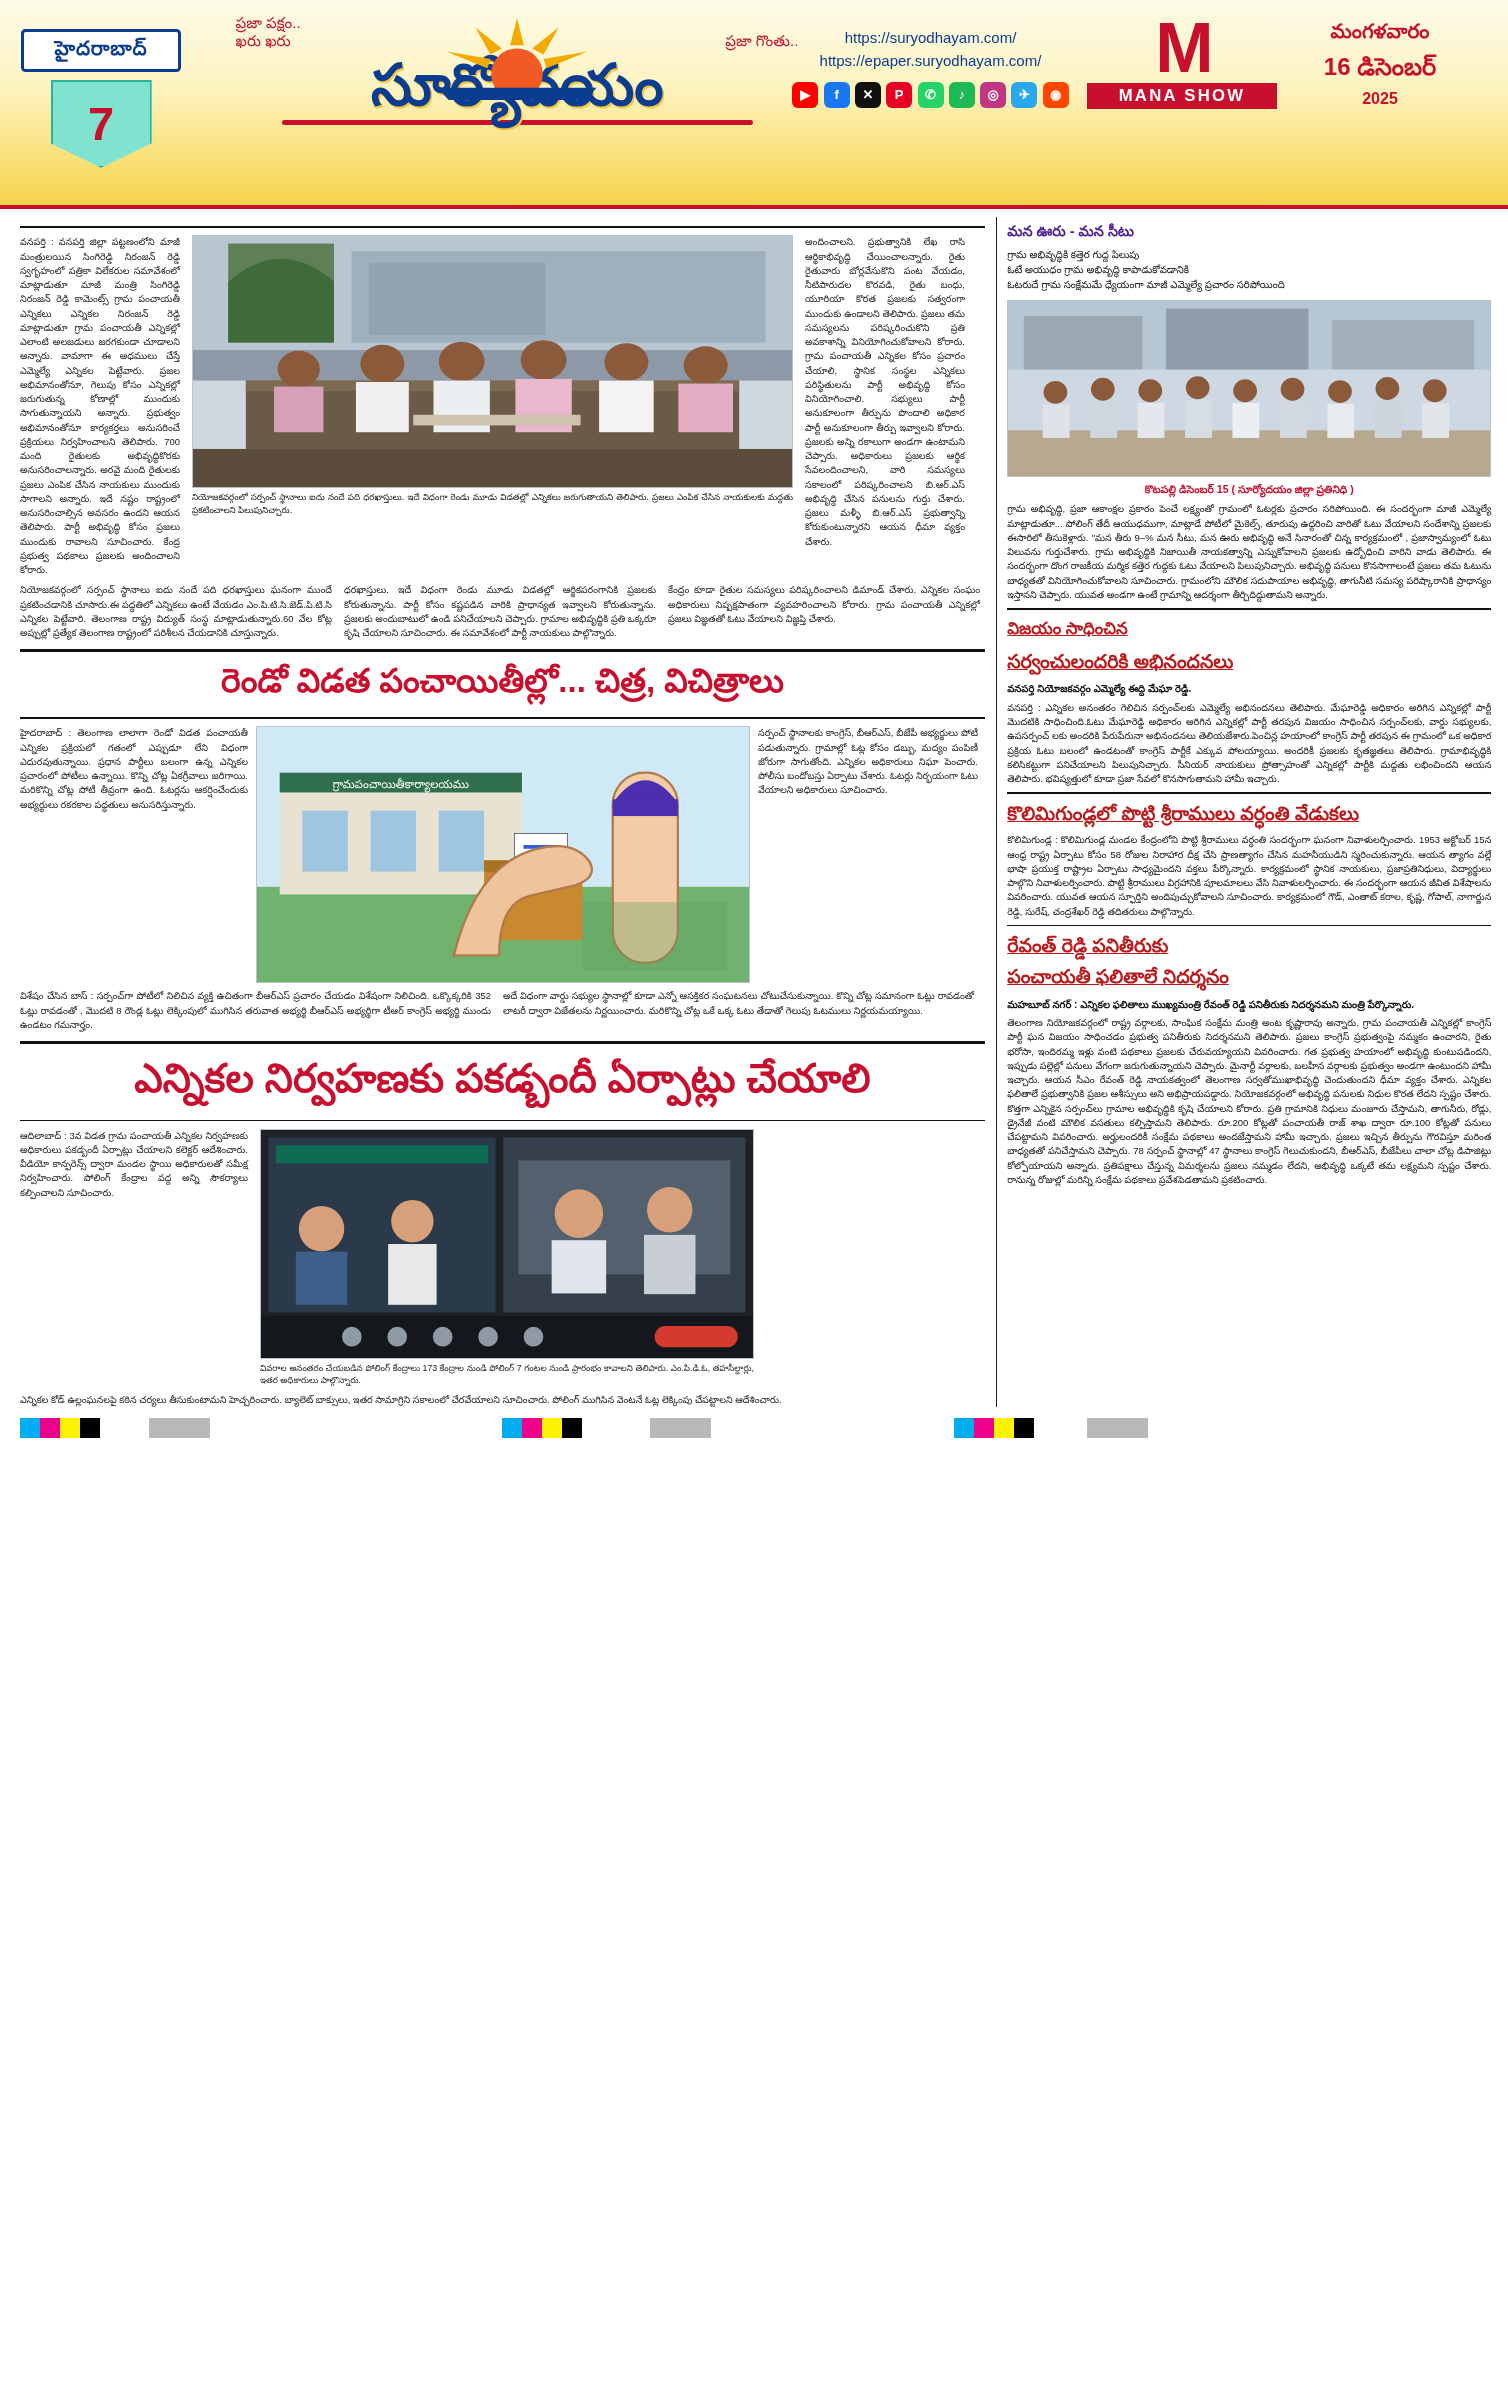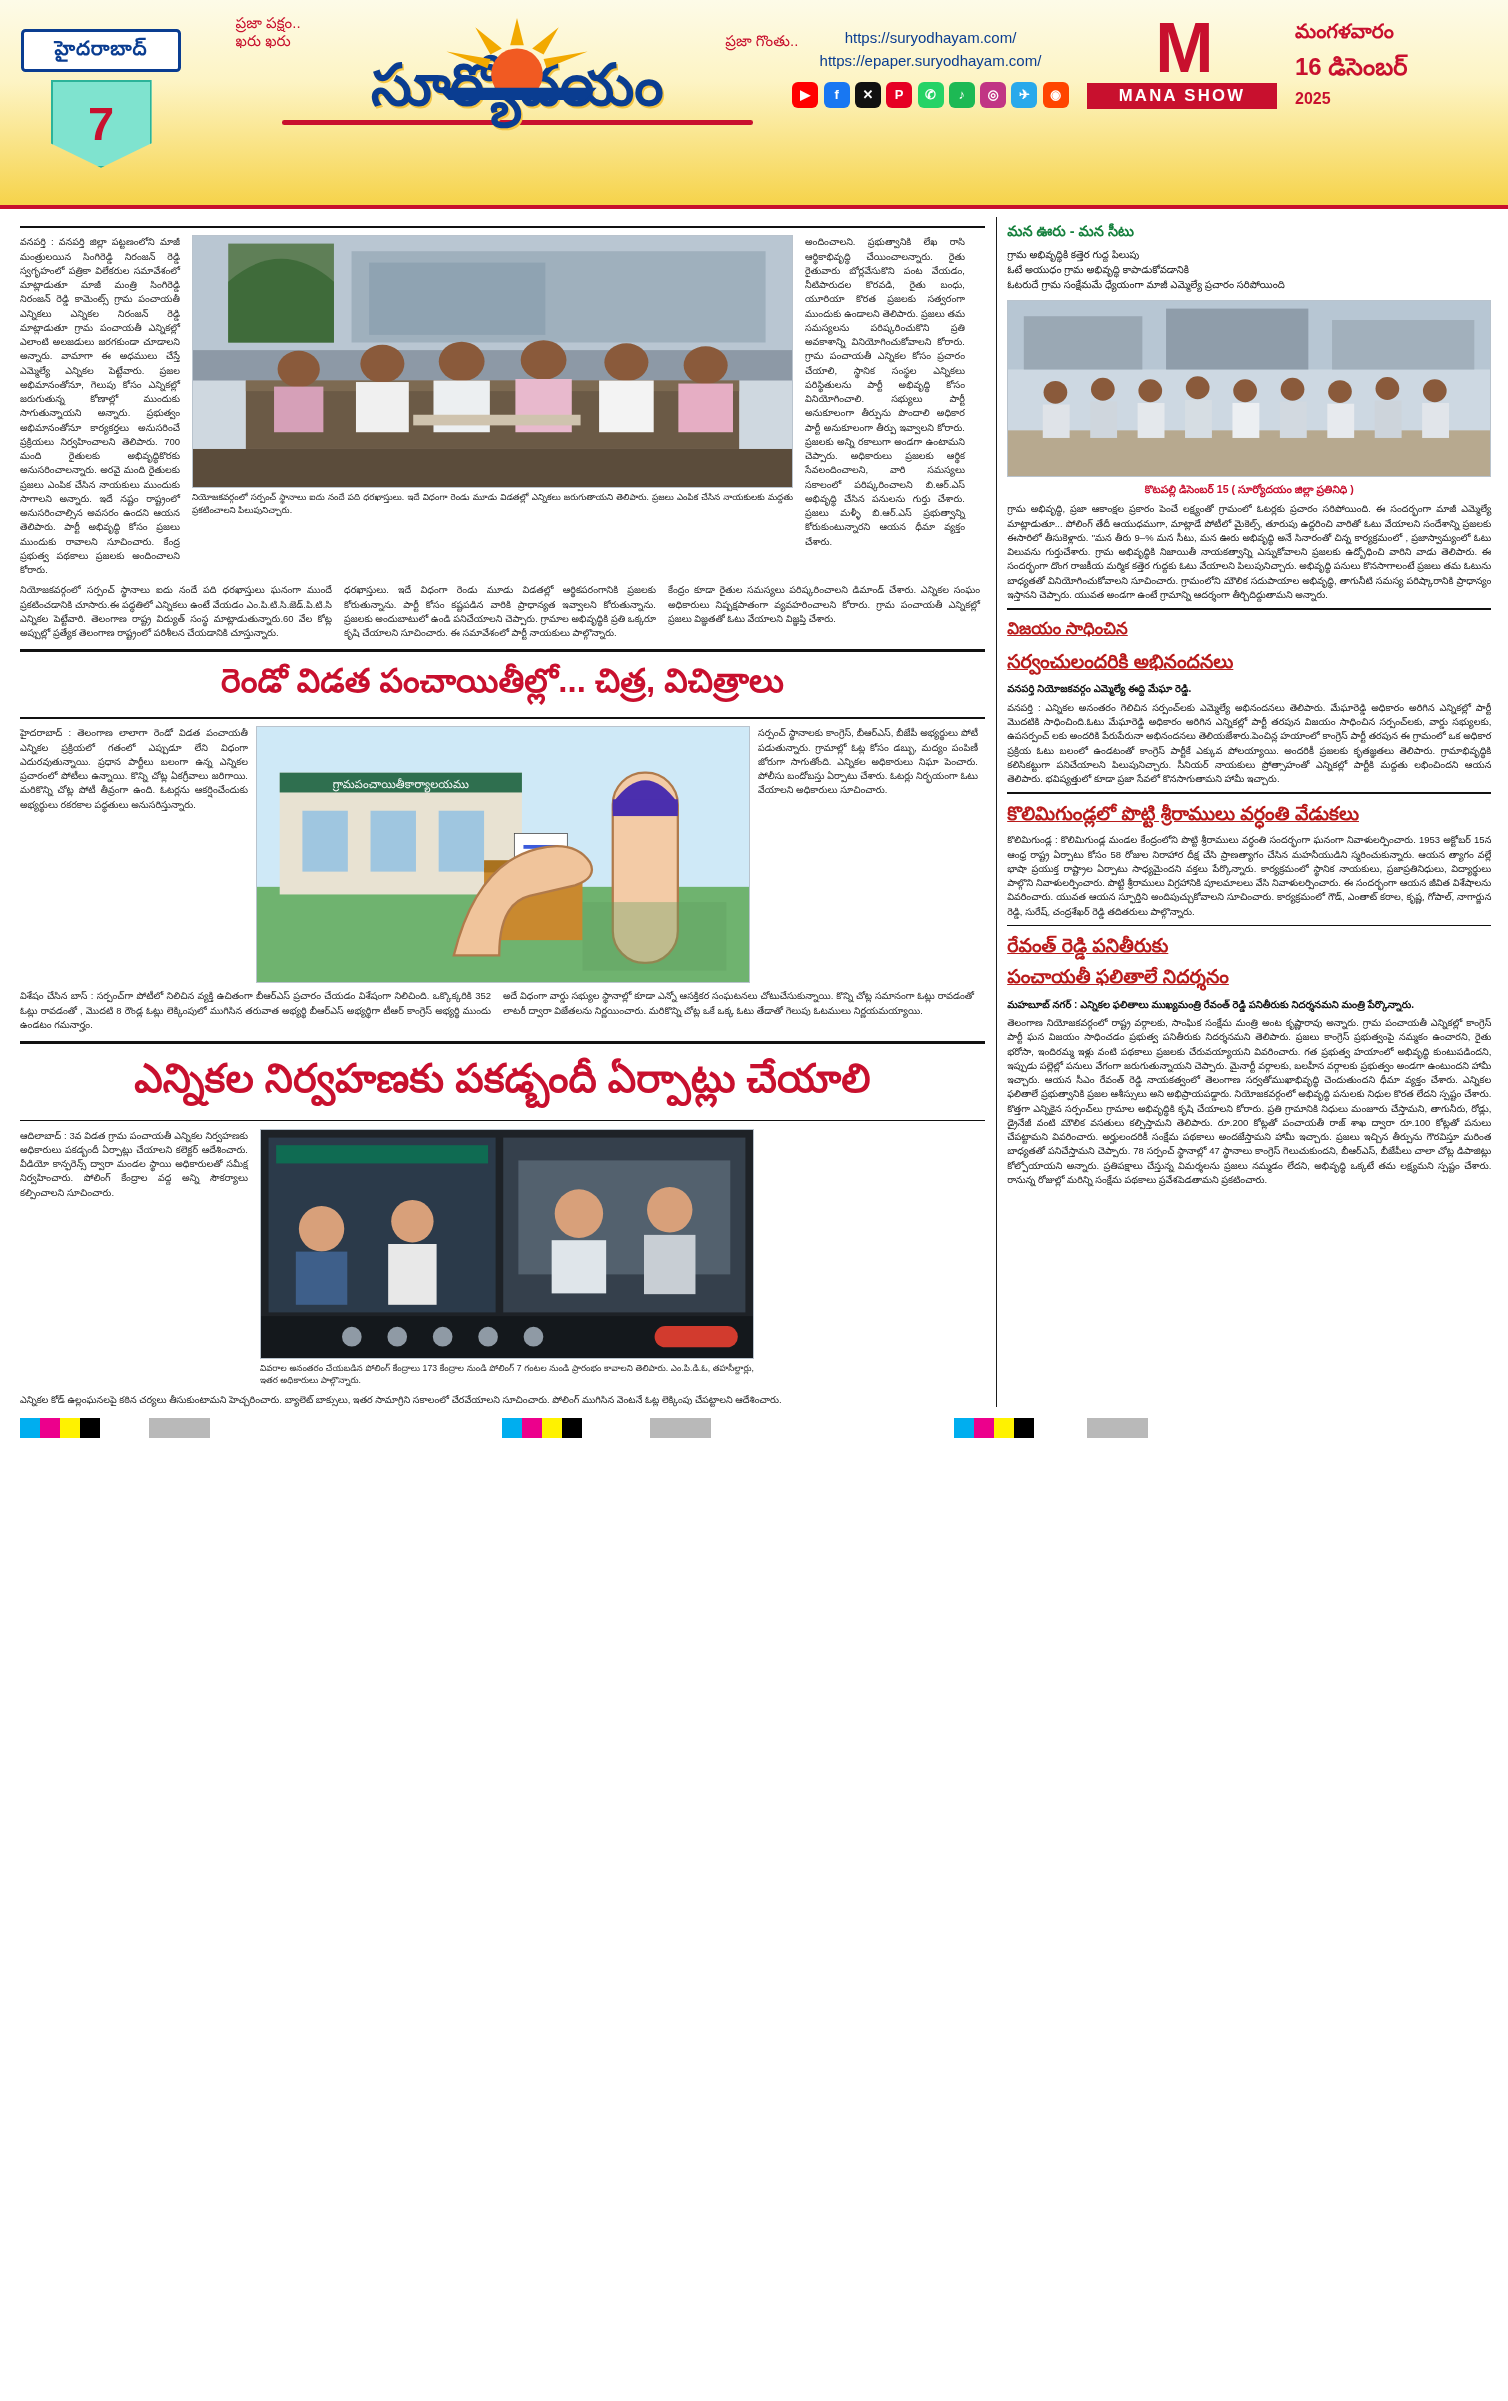--- a/index.html
+++ b/index.html
@@ -22,21 +22,21 @@
 
   .mast-links{position:absolute;left:790px;top:26px;width:281px;text-align:center;}
   .mast-links a{display:block;color:#0a3d91;font-size:15px;text-decoration:none;line-height:1.55;}
   .social-row{margin-top:9px;display:flex;gap:5.3px;justify-content:center;flex-wrap:wrap;}
   .soc{width:26px;height:26px;border-radius:6px;display:flex;align-items:center;justify-content:center;color:#fff;font-size:13px;font-weight:bold;}
 
   .mast-logo{position:absolute;left:1087px;top:16.7px;width:190px;text-align:center;}
   .mana-mark{font-size:70px;font-weight:bold;color:#c8102e;line-height:.9;letter-spacing:-4.6px;}
   .mana-sub{background:#c8102e;color:#fff;font-size:16.7px;font-weight:bold;letter-spacing:2.3px;padding:3px 0;margin-top:3px;}
 
-  .mast-date{position:absolute;right:23px;top:20px;width:190px;text-align:left;color:#c8102e;}
+  .mast-date{position:absolute;right:33px;top:20px;width:190px;text-align:center;color:#c8102e;}
   .mast-date .d1{font-size:20px;font-weight:bold;}
   .mast-date .d2{font-size:24px;font-weight:bold;margin-top:4.6px;}
   .mast-date .d3{font-size:16px;font-weight:bold;margin-top:3px;}
   .ribbon{position:absolute;right:0;top:0;width:228px;height:205px;background:#e9e9e9;clip-path:polygon(18% 0,100% 0,100% 100%,18% 100%,0 50%);z-index:-1;}
 
   
   .content{display:flex;gap:0;padding:7.6px 16.7px 0 20px;box-sizing:border-box;}
   .left-col{width:965px;}
   .right-col{width:486px;margin-left:10.6px;border-left:1.5px solid #1b1b1b;padding-left:10.6px;}
 
@@ -48,21 +48,21 @@
   .cols3{display:flex;gap:12px;}
   .cols2{display:flex;gap:12px;}
   .tcol{font-size:9.5px;line-height:1.5;text-align:justify;color:#1a1a1a;}
 
   .photo{background:#dfe6ee;border:0.8px solid #b9c3cd;overflow:hidden;position:relative;}
   .cap{font-size:8.7px;line-height:1.45;text-align:justify;margin-top:3px;}
 
   .sec-head{color:#c8102e;font-weight:bold;font-size:33px;text-align:center;margin:10.6px 0 4.6px;}
   .sec-head.small{font-size:40px;margin-top:12px;}
 
-  .r-title{font-weight:bold;font-size:14.4px;color:#15803d;margin:6px 0 4.6px;}
+  .r-title{font-weight:bold;font-size:14.4px;color:#4c1d95;margin:6px 0 4.6px;}
   .r-sub{font-size:10px;line-height:1.5;text-align:justify;}
   .r-head{color:#b91c1c;font-weight:bold;font-size:19px;margin:9px 0 4.6px;text-decoration:underline;}
   .dateline{color:#c8102e;font-weight:bold;font-size:10.6px;text-align:center;margin:6px 0 4.6px;}
   .r-body{font-size:9.5px;line-height:1.5;text-align:justify;}
 
   
   .scene{width:100%;height:100%;display:block;}
 
   
   .colorbars{display:flex;gap:0;padding:10.6px 20px 12px;align-items:center;}

